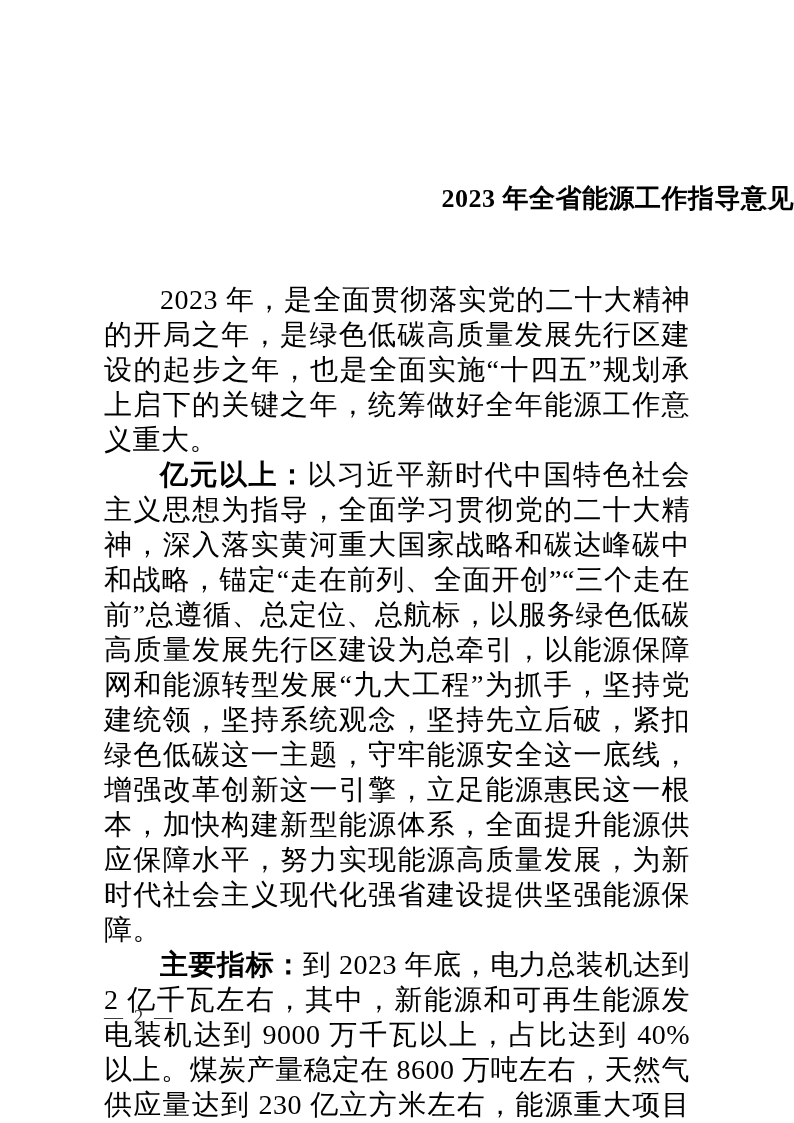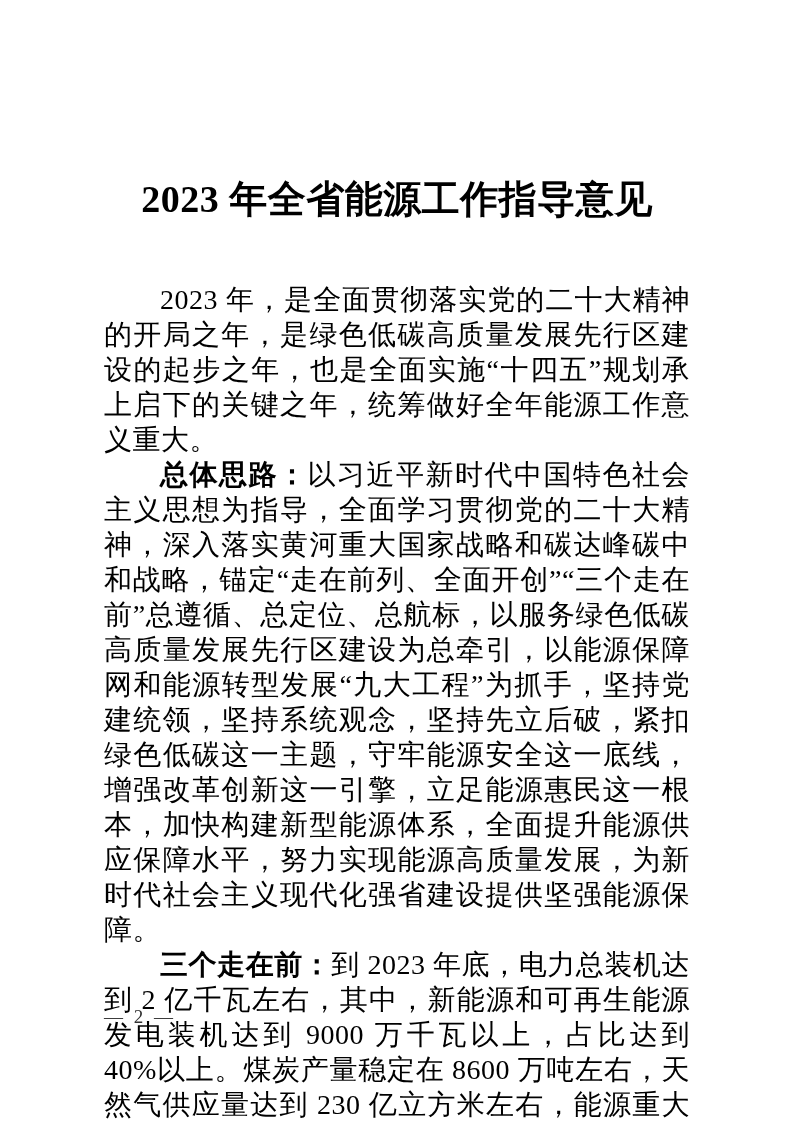--- a/index.html
+++ b/index.html
@@ -15,22 +15,22 @@
     color: #000000;
     font-family: "Liberation Serif", "DejaVu Serif", serif;
     overflow: hidden;
   }
   .doc-title {
     position: absolute;
     top: 177px;
     left: 0;
     width: 100%;
     margin: 0;
-    text-align: center;
-    font-size: 38px;
+    text-align: right;
+    font-size: 26px;
     line-height: 44px;
     font-weight: bold;
     letter-spacing: 0.5px;
   }
   .doc-body {
     position: absolute;
     top: 282px;
     left: 104px;
     width: 586px;
     font-size: 28px;
@@ -60,21 +60,21 @@
 <body>
 
 <div class="page">
 
   <h1 class="doc-title">2023 年全省能源工作指导意见</h1>
 
   <div class="doc-body">
 
     <p class="para"><span>2023 年，是全面贯彻落实党的二十大精神的开局之年，是绿色低碳高质量发展先行区建设的起步之年，也是全面实施“十四五”规划承上启下的关键之年，统筹做好全年能源工作意义重大。</span></p>
 
-    <p class="para"><span class="lead">总体思路：</span><span>以习近平新时代中国特色社会主义思想为指导，全面学习贯彻党的二十大精神，深入落实黄河重大国家战略和碳达峰碳中和战略，锚定“走在前列、全面开创”“三个走在前”总遵循、总定位、总航标，以服务绿色低碳高质量发展先行区建设为总牵引，以能源保障网和能源转型发展“九大工程”为抓手，坚持党建统领，坚持系统观念，坚持先立后破，紧扣绿色低碳这一主题，守牢能源安全这一底线，增强改革创新这一引擎，立足能源惠民这一根本，加快构建新型能源体系，全面提升能源供应保障水平，努力实现能源高质量发展，为新时代社会主义现代化强省建设提供坚强能源保障。</span></p>
+    <p class="para"><span class="lead">亿元以上：</span><span>以习近平新时代中国特色社会主义思想为指导，全面学习贯彻党的二十大精神，深入落实黄河重大国家战略和碳达峰碳中和战略，锚定“走在前列、全面开创”“三个走在前”总遵循、总定位、总航标，以服务绿色低碳高质量发展先行区建设为总牵引，以能源保障网和能源转型发展“九大工程”为抓手，坚持党建统领，坚持系统观念，坚持先立后破，紧扣绿色低碳这一主题，守牢能源安全这一底线，增强改革创新这一引擎，立足能源惠民这一根本，加快构建新型能源体系，全面提升能源供应保障水平，努力实现能源高质量发展，为新时代社会主义现代化强省建设提供坚强能源保障。</span></p>
 
-    <p class="para"><span class="lead">三个走在前：</span><span>到 2023 年底，电力总装机达到 2 亿千瓦左右，其中，新能源和可再生能源发电装机达到 9000 万千瓦以上，占比达到 40%以上。煤炭产量稳定在 8600 万吨左右，天然气供应量达到 230 亿立方米左右，能源重大项目投资 1100 亿元以上。</span></p>
+    <p class="para"><span class="lead">主要指标：</span><span>到 2023 年底，电力总装机达到 2 亿千瓦左右，其中，新能源和可再生能源发电装机达到 9000 万千瓦以上，占比达到 40%以上。煤炭产量稳定在 8600 万吨左右，天然气供应量达到 230 亿立方米左右，能源重大项目投资 1100 亿元以上。</span></p>
 
   </div>
 
   <div class="page-footer">— 2 —</div>
 
 </div>
 
 </body></html>

